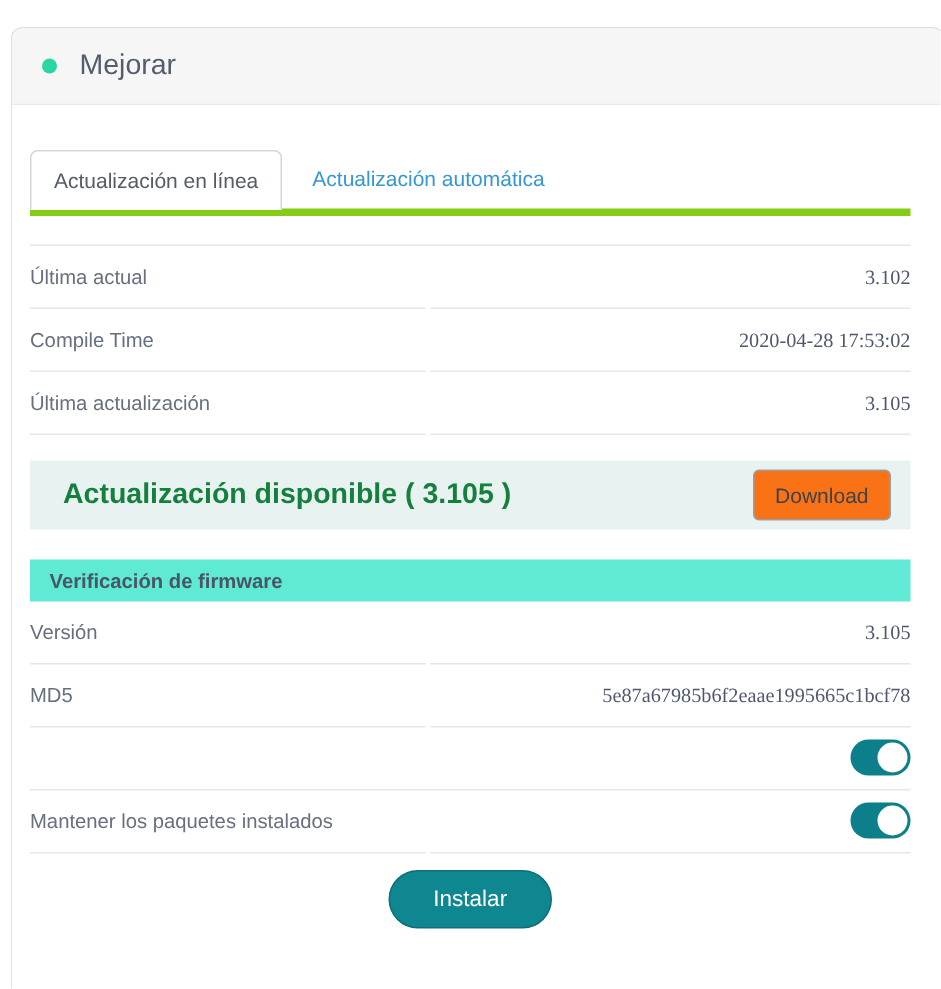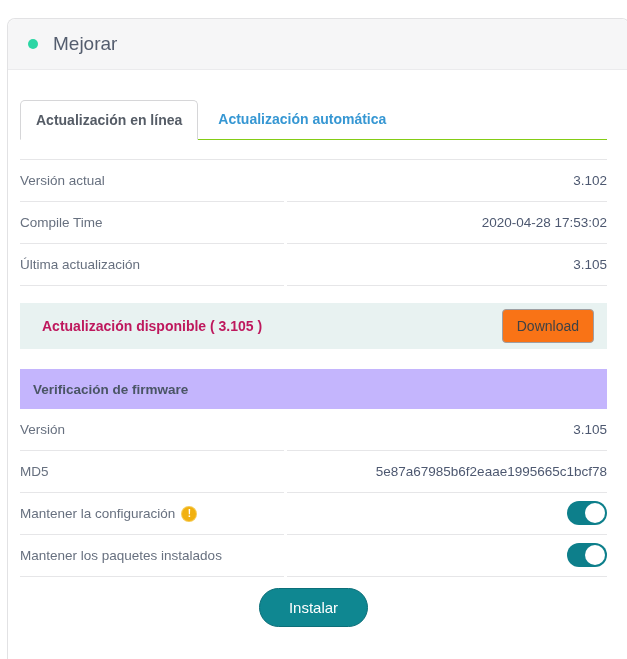--- a/index.html
+++ b/index.html
@@ -12,47 +12,47 @@
 
   .panel-header { background: #f6f6f7; border-bottom: 1px solid #ebebed;
     border-radius: 8px 8px 0 0; padding: 14px 20px;
     display: flex; align-items: center; }
   .dot { width: 10px; height: 10px; border-radius: 50%; background: #2bd6a4;
     display: inline-block; margin-right: 15px; }
   .panel-title { font-size: 19px; color: #545d6e; }
 
   .panel-body { padding: 30px 22px 0 12px; }
 
-  .tabs { list-style: none; display: flex; border-bottom: 1px solid #84cc16; font-weight: bold; }
+  .tabs { list-style: none; display: flex; border-bottom: 5px solid #84cc16; }
   .tab { padding: 10px 15px; font-size: 14px; color: #3697d3; cursor: pointer;
     line-height: 18px; margin-bottom: -1px; }
   .tab.active { color: #555c66; background: #fff;
     border: 1px solid #d6d6d8; border-bottom: 1px solid #fff;
     border-radius: 5px 5px 0 0; }
   .tab + .tab { margin-left: 5px; }
 
   .table { margin-top: 19px; border-top: 1px solid #e6e6e8; }
   .row { display: flex; gap: 3px; }
   .cl, .cv { border-bottom: 1px solid #e6e6e8; padding: 13px 0;
     font-size: 13.5px; line-height: 15px; }
   .cl { flex: 0 0 45%; color: #67707f; display: flex; align-items: center; }
-  .cv { flex: 1; text-align: right; color: #4d5870; }
+  .cv { flex: 1; text-align: right; color: #4d5870; font-family: Liberation Serif, serif; }
 
   .spacer-a { height: 17px; }
   .spacer-b { height: 20px; }
 
   .banner { background: #e8f2f1; height: 46px; display: flex;
     align-items: center; justify-content: space-between;
     padding: 0 13px 0 22px; }
-  .banner-label { font-size: 14px; font-weight: 700; color: #be185d; }
+  .banner-label { font-size: 19px; font-weight: 700; color: #15803d; }
   .btn-download { background: #f97316; border: 1px solid #9e9ea2;
     border-radius: 4px; padding: 8px 14px; font-size: 14px; color: #3f4245;
     font-family: "Liberation Sans", sans-serif; cursor: pointer; }
 
-  .section-header { background: #c4b5fd; height: 40px; display: flex;
+  .section-header { background: #5eead4; height: 28px; display: flex;
     align-items: center; padding: 0 13px;
     font-size: 13.5px; font-weight: 700; color: #4a5565; }
 
   .warn { display: inline-flex; align-items: center; justify-content: center;
     width: 14px; height: 14px; border-radius: 50%; background: #f1b00f;
     box-shadow: 0 0 0 1px #f6cb55; color: #fff; font-size: 10px;
     font-weight: 700; margin-left: 7px; line-height: 1; }
 
   .toggle { display: inline-block; width: 40px; height: 24px;
     background: #0d7f8b; border-radius: 12px; position: relative;
@@ -78,21 +78,21 @@
   <div class="panel-body">
 
     <ul class="tabs">
       <li class="tab active">Actualización en línea</li>
       <li class="tab">Actualización automática</li>
     </ul>
 
     <div class="table">
 
       <div class="row">
-        <div class="cl">Versión actual</div>
+        <div class="cl">Última actual</div>
         <div class="cv">3.102</div>
       </div>
       <div class="row">
         <div class="cl">Compile Time</div>
         <div class="cv">2020-04-28 17:53:02</div>
       </div>
       <div class="row">
         <div class="cl">Última actualización</div>
         <div class="cv">3.105</div>
       </div>
@@ -111,24 +111,20 @@
       <div class="row">
         <div class="cl">Versión</div>
         <div class="cv">3.105</div>
       </div>
       <div class="row">
         <div class="cl">MD5</div>
         <div class="cv">5e87a67985b6f2eaae1995665c1bcf78</div>
       </div>
 
       <div class="row">
-        <div class="cl">
-          <span>Mantener la configuración</span>
-          <span class="warn">!</span>
-        </div>
         <div class="cv toggle-cell">
           <span class="toggle"><span class="knob"></span></span>
         </div>
       </div>
 
       <div class="row">
         <div class="cl">
           <span>Mantener los paquetes instalados</span>
         </div>
         <div class="cv toggle-cell">

